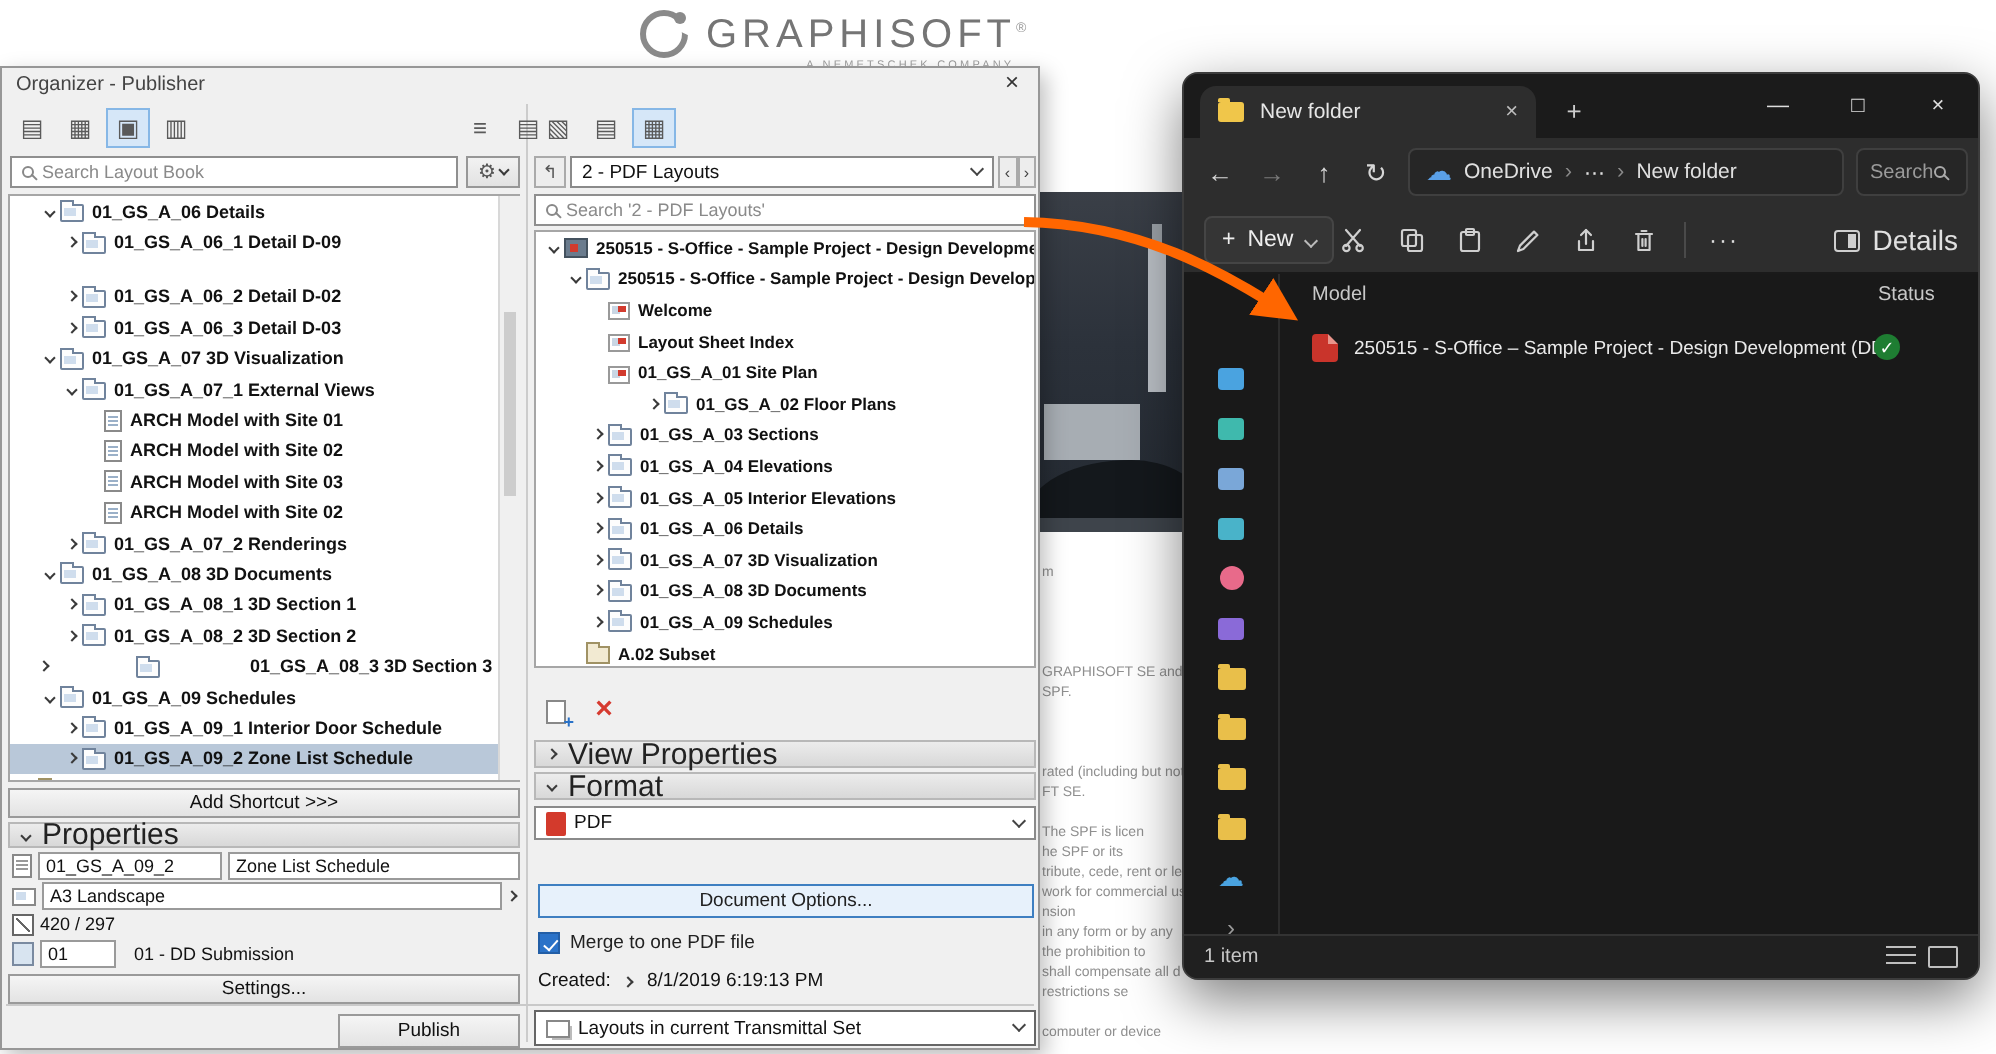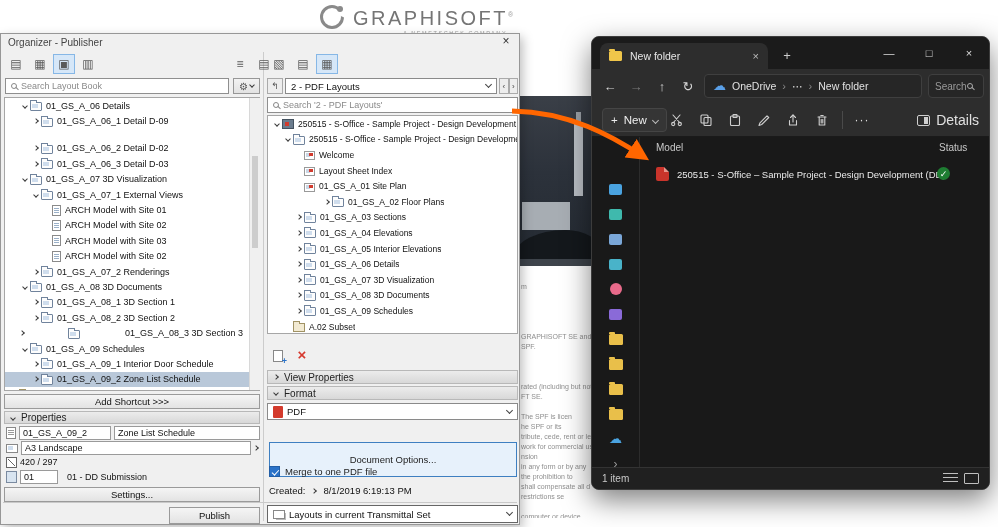--- a/index.html
+++ b/index.html
@@ -59,42 +59,42 @@
   #org-left-tree { left:3px; top:63px; width:256px; height:294px; }
   #org-right-tree { left:266px; top:81px; width:251px; height:219px; }
   .trow { display:flex; align-items:center; white-space:nowrap; color:#111; }
   #org-left-tree .trow { height:15.4px; font-size:9px; }
   #org-right-tree .trow { height:15.6px; font-size:8.5px; }
   .trow.sel { background:#b9c8d9; }
   .exwrap { width:11px; display:flex; align-items:center; justify-content:center; flex:none; }
   .chev { display:inline-block; width:4px; height:4px; border-right:1.3px solid #3a3a3a; border-bottom:1.3px solid #3a3a3a; flex:none; }
   .chev.r { transform:rotate(-45deg); }
   .chev.d { transform:rotate(45deg); }
-  .tlabel { overflow:hidden; }
+  .tlabel { overflow:hidden;font-weight:bold; }
 
   .ticn { flex:none; margin-right:4px; position:relative; display:inline-block; }
   .ticn.subset, .ticn.folder { width:12px; height:9px; background:#fdfdfd; border:1px solid #70839c; border-radius:1px; margin-top:2px; }
   .ticn.subset::before, .ticn.folder::before { content:''; position:absolute; top:-3px; left:-1px; width:5px; height:2px; background:#fdfdfd; border:1px solid #70839c; border-bottom:none; }
   .ticn.subset::after, .ticn.folder::after { content:''; position:absolute; left:1px; top:1px; width:6px; height:4px; background:#cfdded; }
   .ticn.page { width:9px; height:11px; background:#fff; border:1px solid #8a8a8a; }
   .ticn.page::after { content:''; position:absolute; left:1px; top:2px; width:5px; height:1px; background:#9ab0c8; box-shadow:0 2px 0 #9ab0c8, 0 4px 0 #9ab0c8; }
   .ticn.layout { width:11px; height:9px; background:#fff; border:1px solid #999; margin-top:2px; }
   .ticn.layout::before { content:''; position:absolute; left:1px; top:1px; width:4px; height:4px; background:#c9d6e4; }
   .ticn.layout::after { content:''; position:absolute; right:1px; top:1px; width:4px; height:3px; background:#d23b2e; }
   .ticn.root { width:12px; height:10px; background:#6b7c8e; border:1px solid #44525f; margin-top:1px; }
   .ticn.root::after { content:''; position:absolute; left:2px; top:2px; width:4px; height:4px; background:#d23b2e; }
   .ticn.subset2 { width:12px; height:9px; background:#f2ead2; border:1px solid #a09264; margin-top:2px; }
   .ticn.subset2::before { content:''; position:absolute; top:-3px; left:-1px; width:5px; height:2px; background:#f2ead2; border:1px solid #a09264; border-bottom:none; }
 
   #ltree-scroll { position:absolute; right:0; top:0; bottom:0; width:11px; background:#f0f0f0; border-left:1px solid #d8d8d8; }
   #ltree-scroll::after { content:''; position:absolute; left:2px; right:2px; top:58px; height:92px; background:#cdcdcd; }
 
   .btn { background:linear-gradient(#f5f5f5,#e3e3e3); border:1px solid #9a9a9a; font-size:9.5px; color:#111; display:flex; align-items:center; justify-content:center; }
   #add-shortcut { position:absolute; left:3px; top:360px; width:256px; height:15px; }
-  .secbar { background:linear-gradient(#ececec,#d8d8d8); border:1px solid #b8b8b8; display:flex; align-items:center; gap:6px; font-size:10px; color:#222; padding:0 6px; }
+  .secbar { background:linear-gradient(#ececec,#d8d8d8); border:1px solid #b8b8b8; display:flex; align-items:center; gap:6px; font-size:15px; color:#222; padding:0 6px; }
   #props-bar { position:absolute; left:3px; top:377px; width:256px; height:13px; }
   #vp-bar { position:absolute; left:266px; top:336px; width:251px; height:14px; }
   #fmt-bar { position:absolute; left:266px; top:352px; width:251px; height:14px; }
 
   .prow { position:absolute; left:3px; width:256px; display:flex; align-items:center; font-size:9px; color:#111; gap:3px; padding-left:2px; }
   #prow1 { top:392px; height:14px; }
   #prow2 { top:407px; height:14px; }
   #prow3 { top:422px; height:12px; }
   #prow4 { top:436px; height:14px; }
   .pbox { background:#fff; border:1px solid #9a9a9a; height:14px; display:flex; align-items:center; padding:0 3px; overflow:hidden; white-space:nowrap; }
@@ -112,21 +112,21 @@
   .picn.pdfmini { width:10px; height:12px; background:#d33a2c; border-radius:1px; }
   .picn.sheets { width:12px; height:9px; background:#fff; border:1px solid #888; box-shadow:2px 2px 0 -1px #bbb; }
   #settings-btn { position:absolute; left:3px; top:453px; width:256px; height:15px; }
   #publish-btn { position:absolute; left:168px; top:473px; width:91px; height:17px; }
 
   #pub-new { position:absolute; left:267px; top:314px; width:20px; height:16px; display:flex; align-items:center; justify-content:center; }
   .newpage { width:10px; height:12px; background:#fff; border:1px solid #888; position:relative; }
   .newpage::after { content:'+'; position:absolute; right:-5px; bottom:-5px; color:#2a72c8; font-size:9px; font-weight:bold; }
   #pub-del { position:absolute; left:291px; top:312px; width:20px; height:18px; color:#d63a2f; font-size:15px; font-weight:bold; text-align:center; line-height:17px; }
   #pdf-combo { position:absolute; left:266px; top:369px; width:251px; height:17px; }
-  #doc-btn { position:absolute; left:268px; top:408px; width:248px; height:35px; background:#e7f1fb; border:1px solid #3e7fc1; font-size:9.5px; display:flex; align-items:center; justify-content:center; }
+  #doc-btn { position:absolute; left:268px; top:408px; width:248px; height:17px; background:#e7f1fb; border:1px solid #3e7fc1; font-size:9.5px; display:flex; align-items:center; justify-content:center; }
   #merge-row { position:absolute; left:268px; top:431px; height:13px; display:flex; align-items:center; gap:5px; font-size:9.5px; }
   .cbox { width:11px; height:11px; background:#fff; border:1px solid #888; position:relative; flex:none; }
   .cbox.checked { background:#2a72c8; border-color:#225ea6; }
   .cbox.checked::after { content:''; position:absolute; left:2px; top:2.5px; width:5.5px; height:3px; border-left:1.5px solid #fff; border-bottom:1.5px solid #fff; transform:rotate(-48deg); }
   #created-row { position:absolute; left:268px; top:450px; height:13px; display:flex; align-items:center; font-size:9.5px; color:#111; gap:7px; }
   #scope-combo { position:absolute; left:266px; top:471px; width:251px; height:18px; border:1px solid #666; }
   .cchev { width:5px; height:5px; border-right:1.4px solid #444; border-bottom:1.4px solid #444; transform:rotate(45deg); margin-left:auto; margin-top:-3px; flex:none; }
 
   
   #exp { position:absolute; left:591px; top:36px; width:399px; height:454px; background:#202020; border:1px solid #3c3c3c;

